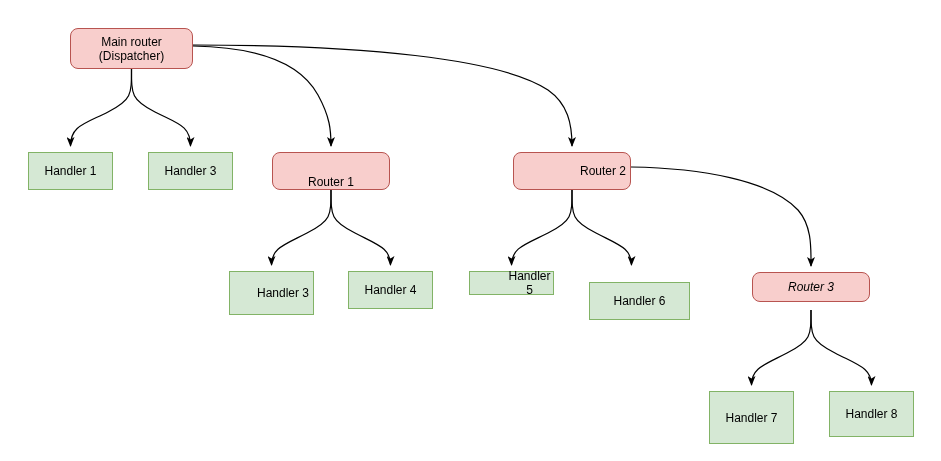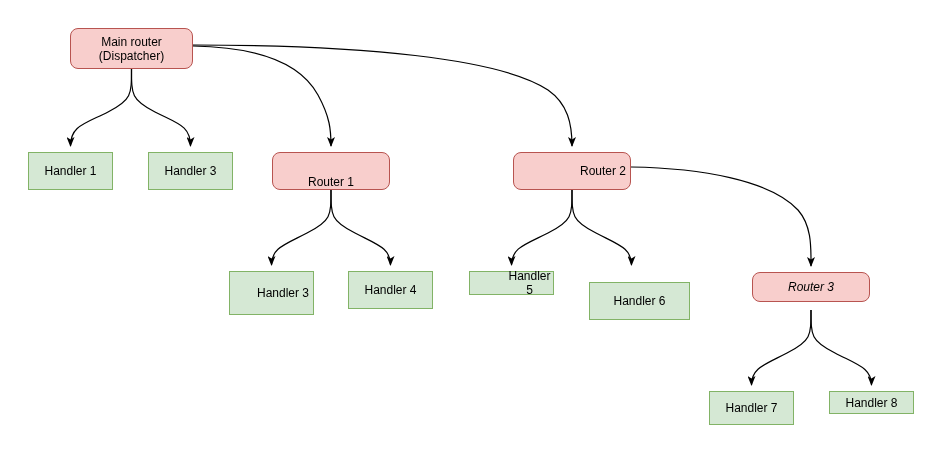--- a/index.html
+++ b/index.html
@@ -101,21 +101,21 @@
       </div>
       <div class="node node-handler" style="left: 469px; top: 271px; width: 85px; height: 24px; padding-left: 36px;">
         <span class="node-label">Handler 5</span>
       </div>
       <div class="node node-handler" style="left: 589px; top: 282px; width: 101px; height: 38px;">
         <span class="node-label">Handler 6</span>
       </div>
       <div class="node node-router" style="left: 752px; top: 272px; width: 118px; height: 30px; font-style: italic;">
         <span class="node-label">Router 3</span>
       </div>
-      <div class="node node-handler" style="left: 709px; top: 391px; width: 85px; height: 34px;">
+      <div class="node node-handler" style="left: 709px; top: 391px; width: 85px; height: 53px;">
         <span class="node-label">Handler 7</span>
       </div>
-      <div class="node node-handler" style="left: 829px; top: 391px; width: 85px; height: 23px;">
+      <div class="node node-handler" style="left: 829px; top: 391px; width: 85px; height: 46px;">
         <span class="node-label">Handler 8</span>
       </div>
     </div>
 
 </div>
 
 </body></html>

